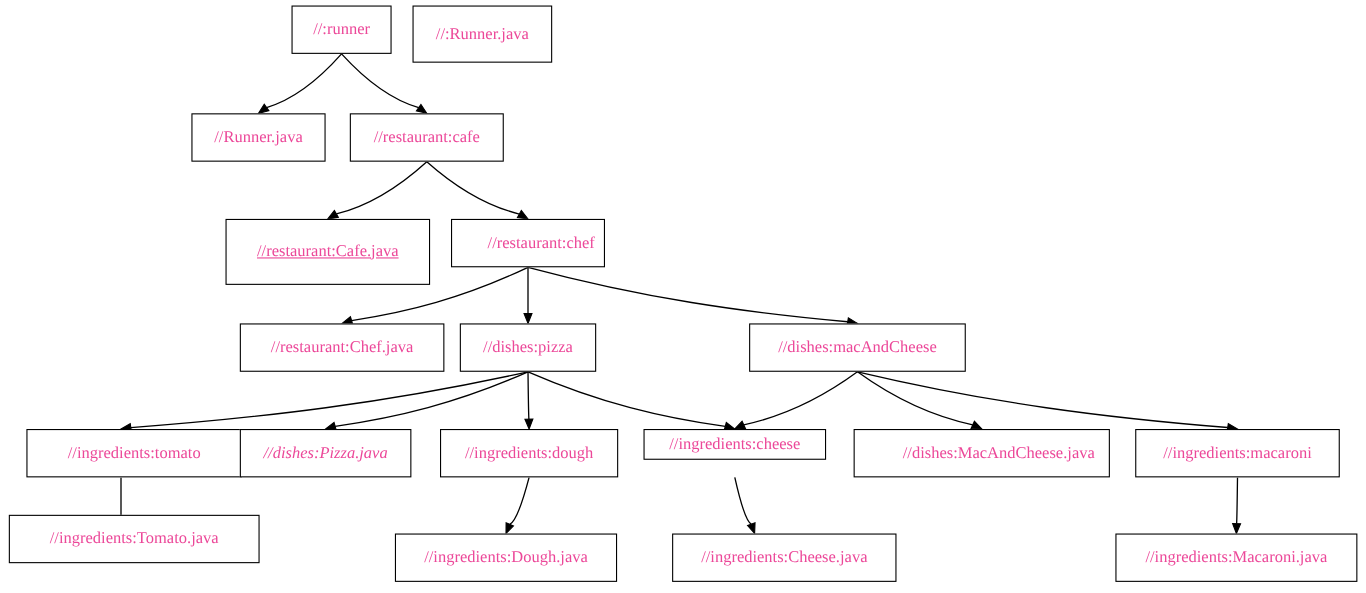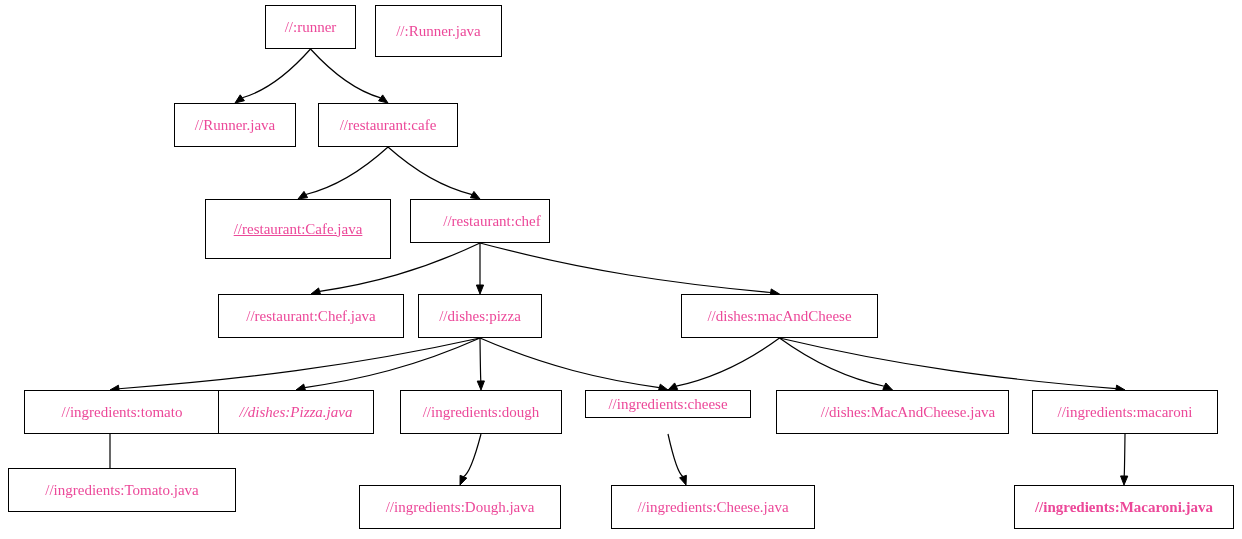--- a/index.html
+++ b/index.html
@@ -137,16 +137,16 @@
     </div>
     <div class="node" style="left: 8px; top: 468px; width: 228px; height: 44px;">
       <span>//ingredients:Tomato.java</span>
     </div>
     <div class="node" style="left: 359px; top: 485px; width: 202px; height: 44px;">
       <span>//ingredients:Dough.java</span>
     </div>
     <div class="node" style="left: 611px; top: 485px; width: 204px; height: 44px;">
       <span>//ingredients:Cheese.java</span>
     </div>
-    <div class="node" style="left: 1014px; top: 485px; width: 220px; height: 44px; font-weight: bold;">
+    <div class="node" style="left: 1014px; top: 485px; width: 220px; height: 44px;">
       <span>//ingredients:Macaroni.java</span>
     </div>
   </div>
 
 </body></html>

